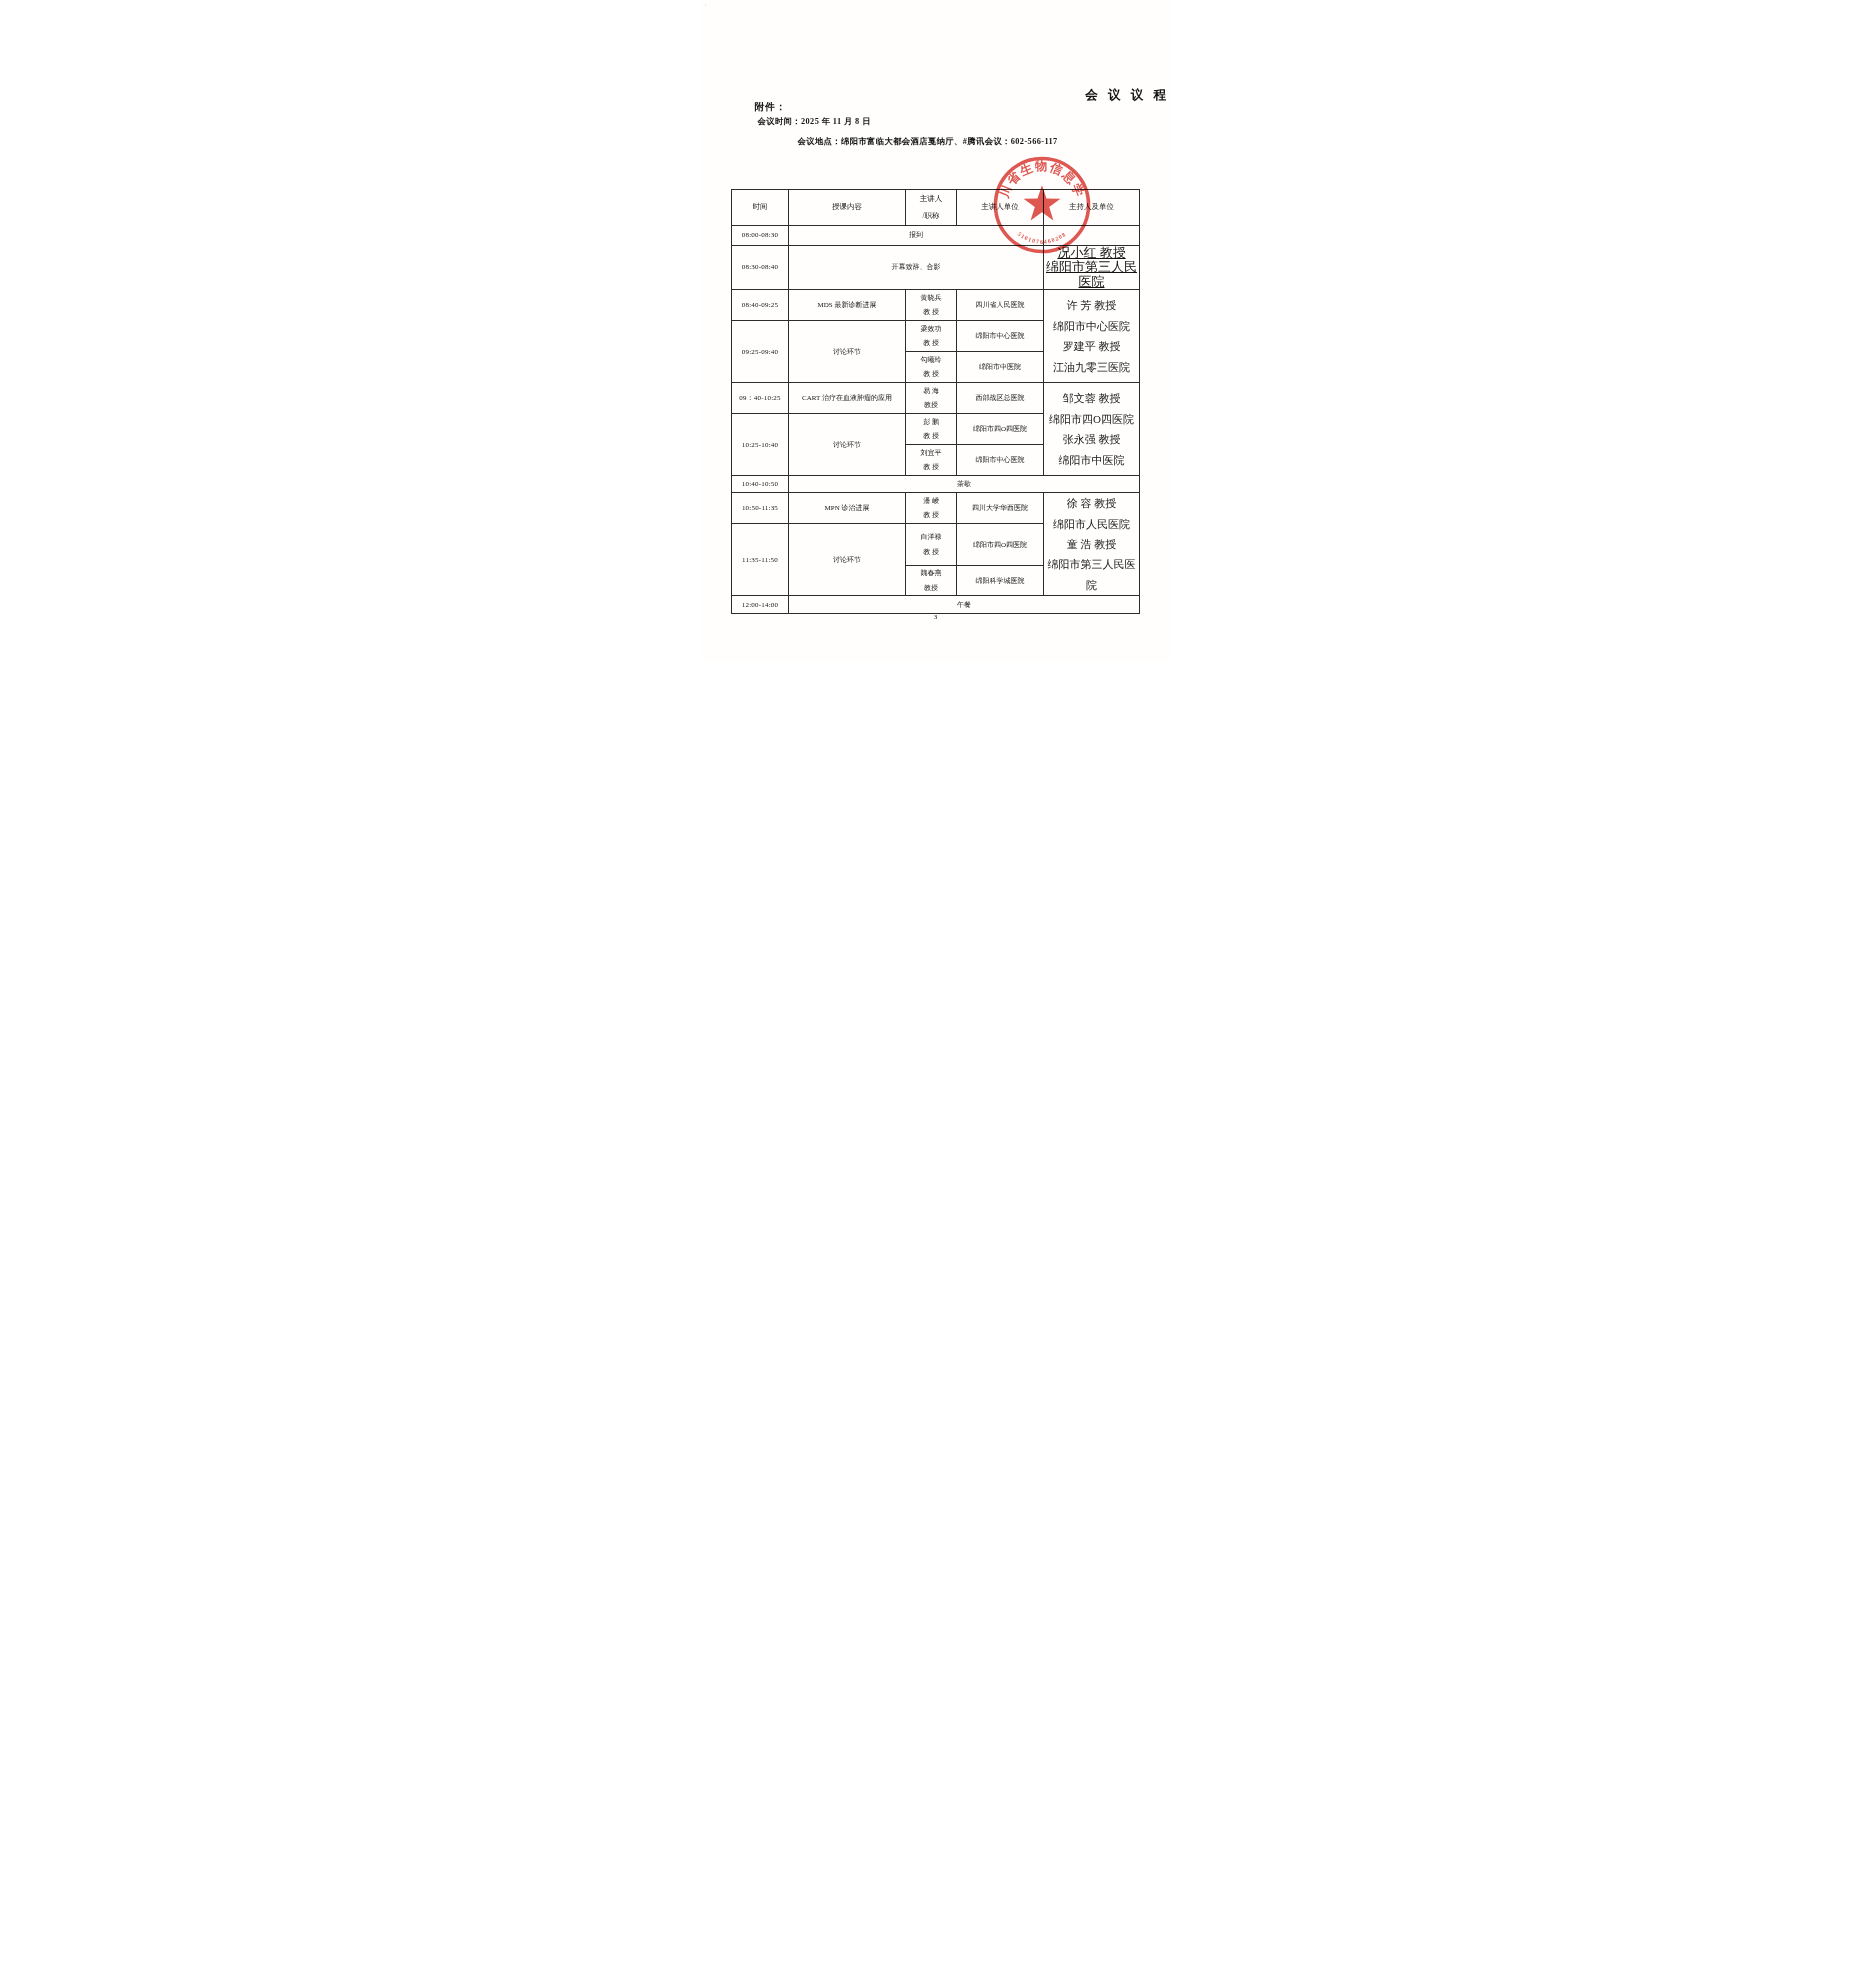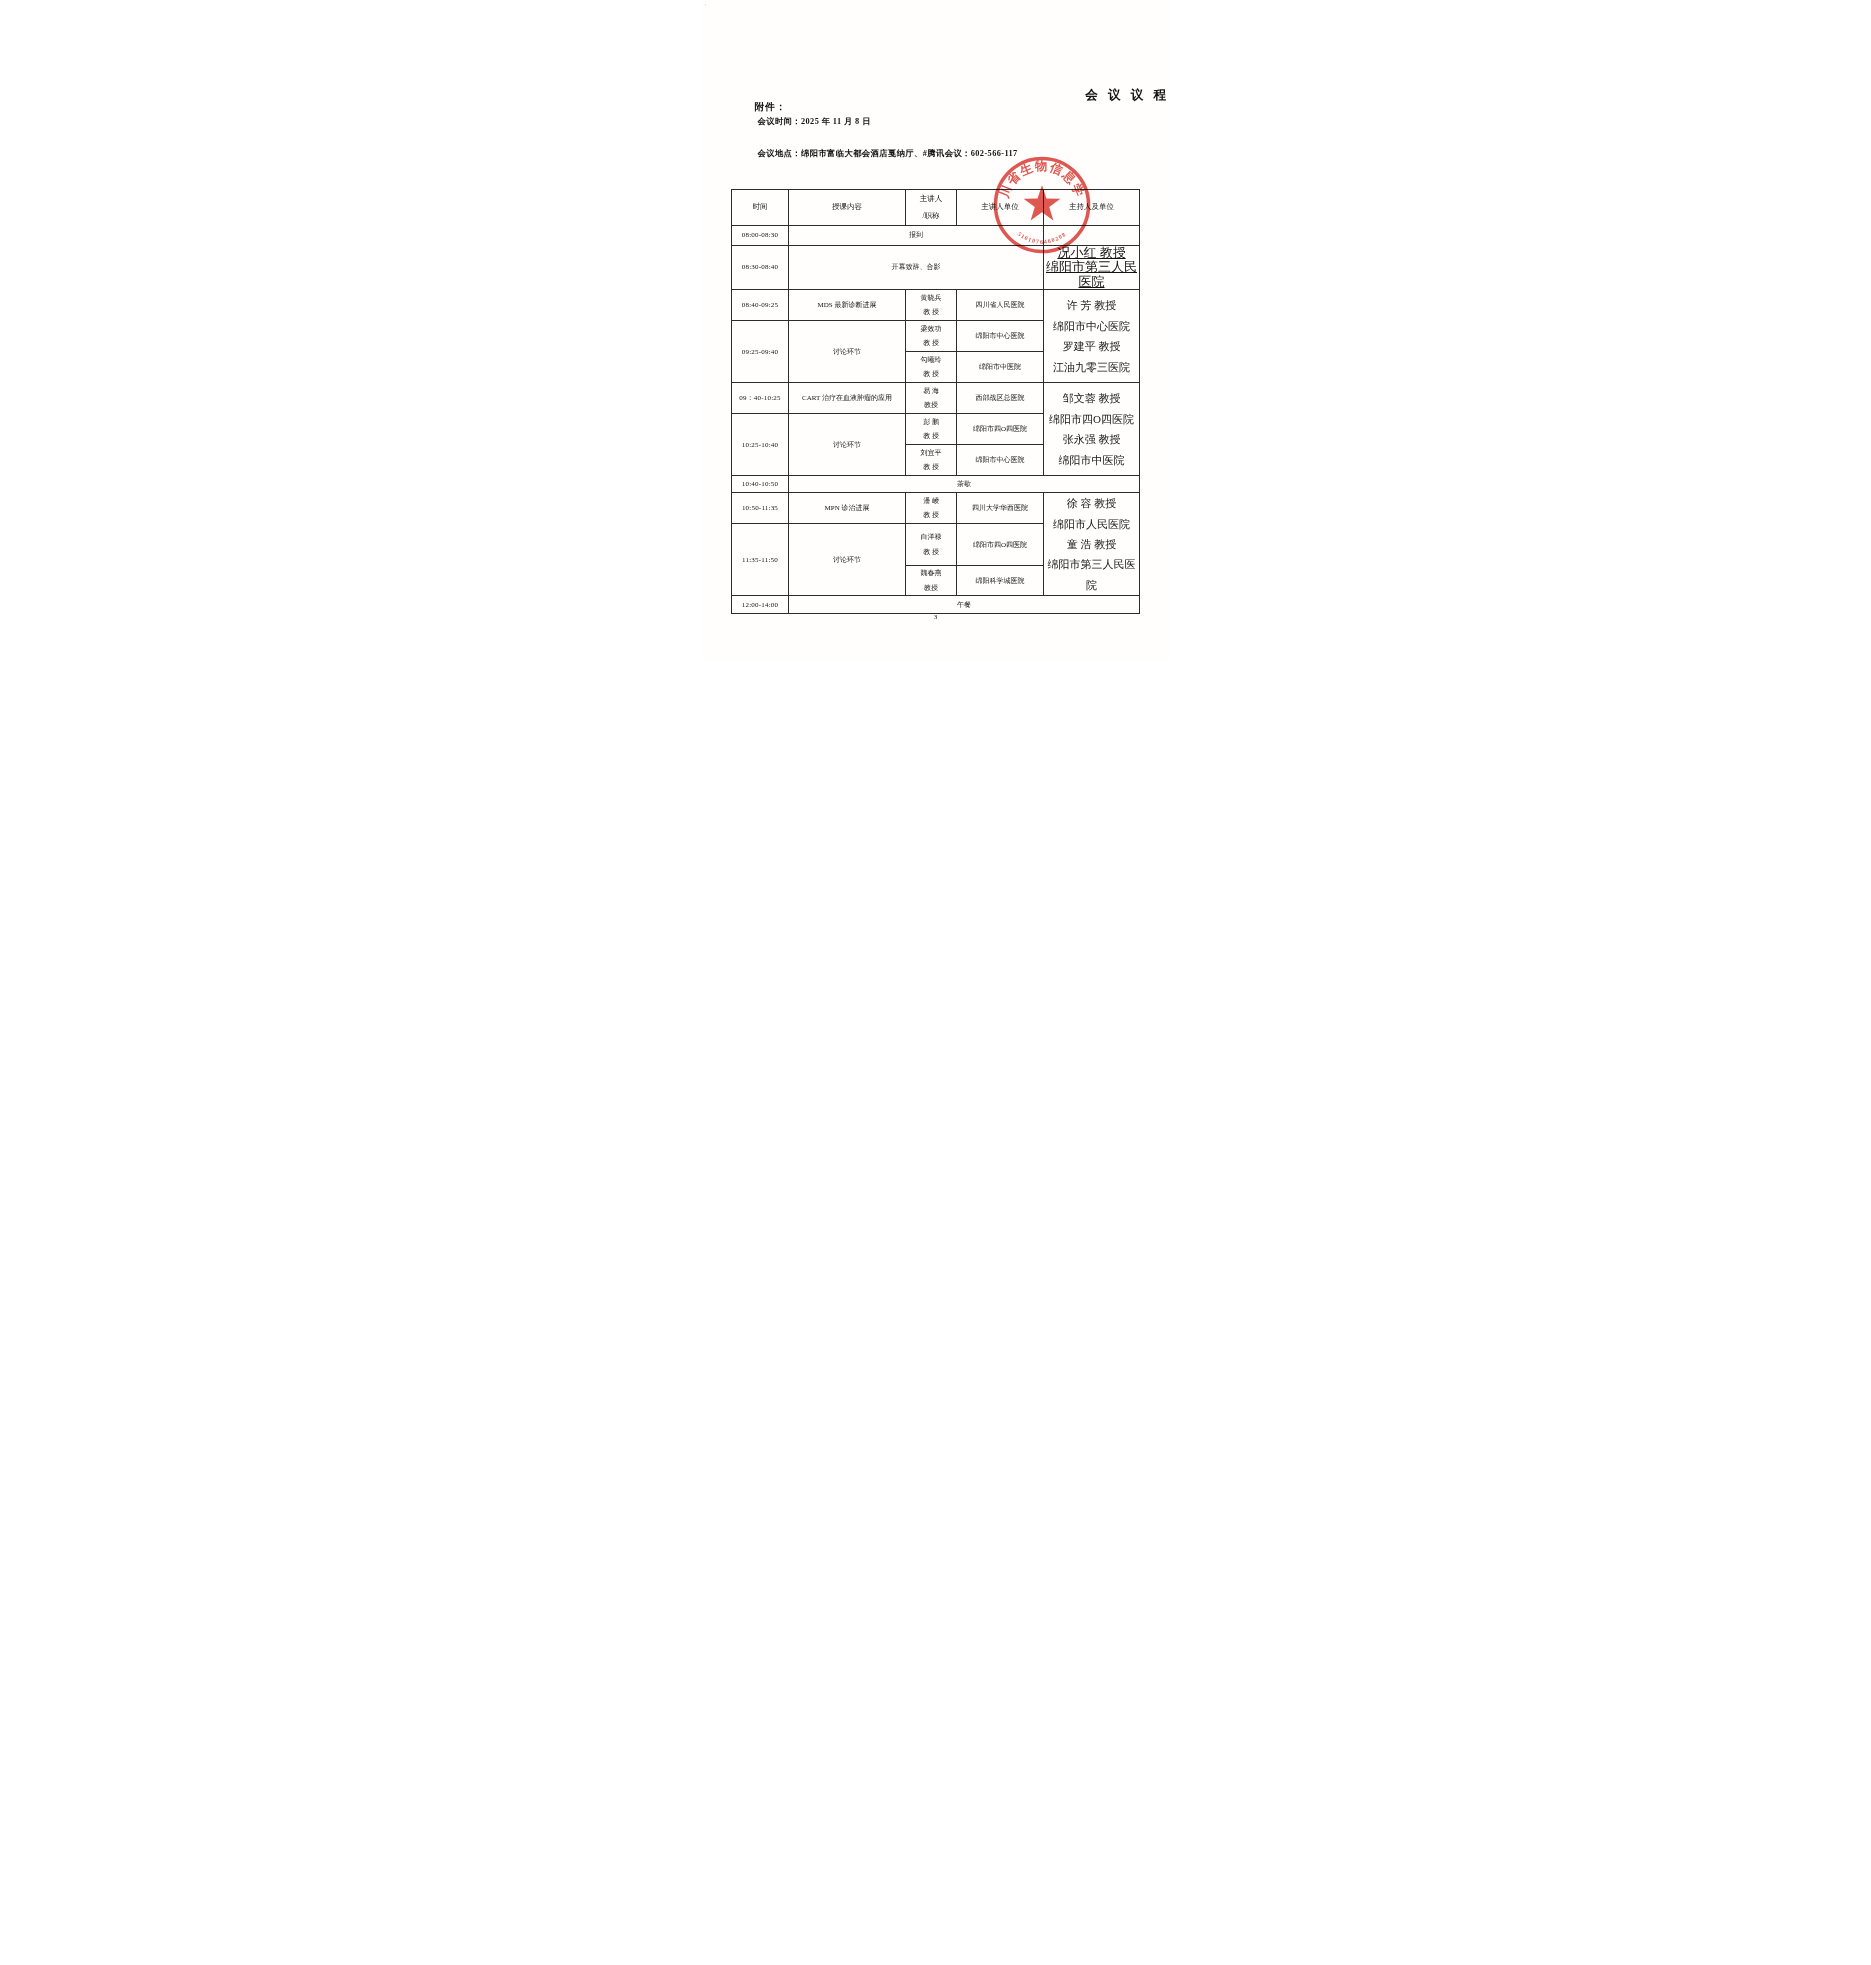--- a/index.html
+++ b/index.html
@@ -9,21 +9,21 @@
     font-family:"Liberation Serif","DejaVu Serif",serif; color:#141414;
   }
   .corner-mark { position:absolute; left:3.1px; top:0.8px; font-size:4.3px; color:#8a8a8a;
     transform:rotate(-12deg); }
   .attachment { position:absolute; left:53px; top:53px; font-size:9.8px; font-weight:bold;
     letter-spacing:0.8px;margin-top:48px; }
   .doc-title { position:absolute; left:0; top:87px; width:100%; text-align:right;
     font-size:12.6px; font-weight:bold; letter-spacing:3.5px; }
   .meta-line { position:absolute; left:56px; font-size:8.3px; font-weight:bold; letter-spacing:0.4px; }
   .meta-time  { top:116px; }
-  .meta-place { top:148px; }
+  .meta-place { top:136px;margin-left:40px; }
 
   table.agenda {
     position:absolute; left:29.5px; top:189px; width:408px;
     border-collapse:collapse; table-layout:fixed;
   }
   .agenda td {
     border:0.8px solid #2e2c2a; text-align:center; vertical-align:middle;
     font-size:7px; padding:0 0.8px; overflow:hidden;
   }
   .agenda .hdr { font-size:7.5px; }

